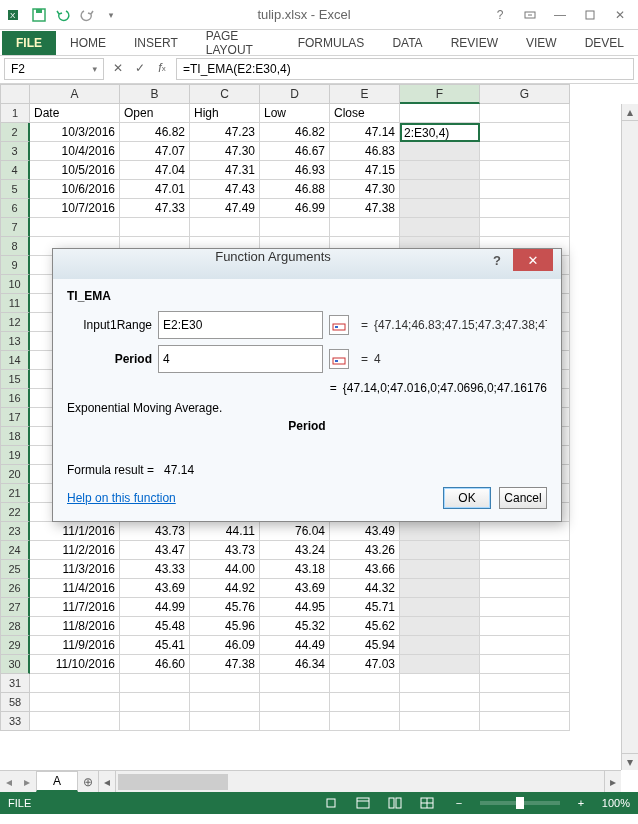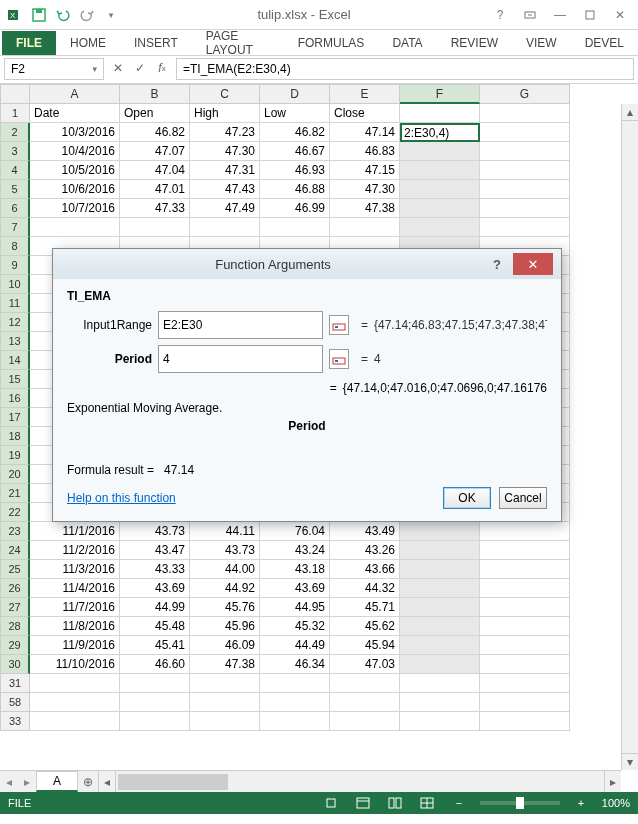--- a/index.html
+++ b/index.html
@@ -62,21 +62,21 @@
 .statusbar { height: 22px; background:#217346; color:#fff; display:flex; align-items:center; padding:0 8px; font-size:11px; }
 .statusbar .left{flex:0 0 auto;}
 .statusbar .right{ margin-left:auto; display:flex; align-items:center; gap:10px;}
 .view-btn{ width:22px; height:18px; display:flex; align-items:center; justify-content:center; cursor:pointer;}
 .zoom-slider{ width:80px; height:4px; background:#fff3; position:relative;}
 .zoom-slider .tick{ position:absolute; left:50%; top:-3px; width:1px; height:10px; background:#fff;}
 .zoom-slider .thumb{ position:absolute; left:50%; top:-4px; width:8px; height:12px; background:#fff; transform:translateX(-50%);}
 
 
 .dialog { position:absolute; left:52px; top:248px; width:510px; background:#fff; border:1px solid #888; box-shadow: 3px 3px 12px rgba(0,0,0,.3); }
-.dlg-title { height:30px; background:linear-gradient(#eef3f7,#d9e4ec); display:flex; align-items:center; padding:0 8px; font-size:13px; color:#333; }
+.dlg-title { height:30px; background:linear-gradient(#eef3f7,#d9e4ec); display:flex; padding:0 8px; font-size:13px; color:#333; }
 .dlg-title .t { flex:1; text-align:center; }
 .dlg-title .help{ width:24px; height:22px; display:flex; align-items:center; justify-content:center; color:#555; cursor:pointer; font-weight:bold;}
 .dlg-title .close{ width:40px; height:22px; background:#c75050; display:flex; align-items:center; justify-content:center; color:#fff; cursor:pointer; margin-left:4px;}
 .dlg-body { padding:10px 14px 12px; background:#f6f9fc; }
 .fn-name { font-weight:bold; font-size:12px; margin-bottom:8px; }
 .arg-row { display:flex; align-items:center; margin-bottom:6px; gap:6px;}
 .arg-label { width:85px; text-align:right; font-size:12px;}
 .arg-label.b { font-weight:bold;}
 .arg-input { width:165px; height:28px; border:1px solid #999; padding:0 4px; font-size:12px; background:#fff;}
 .range-btn{ width:20px; height:20px; border:1px solid #999; display:flex; align-items:center; justify-content:center; cursor:pointer; background:#fff;}

